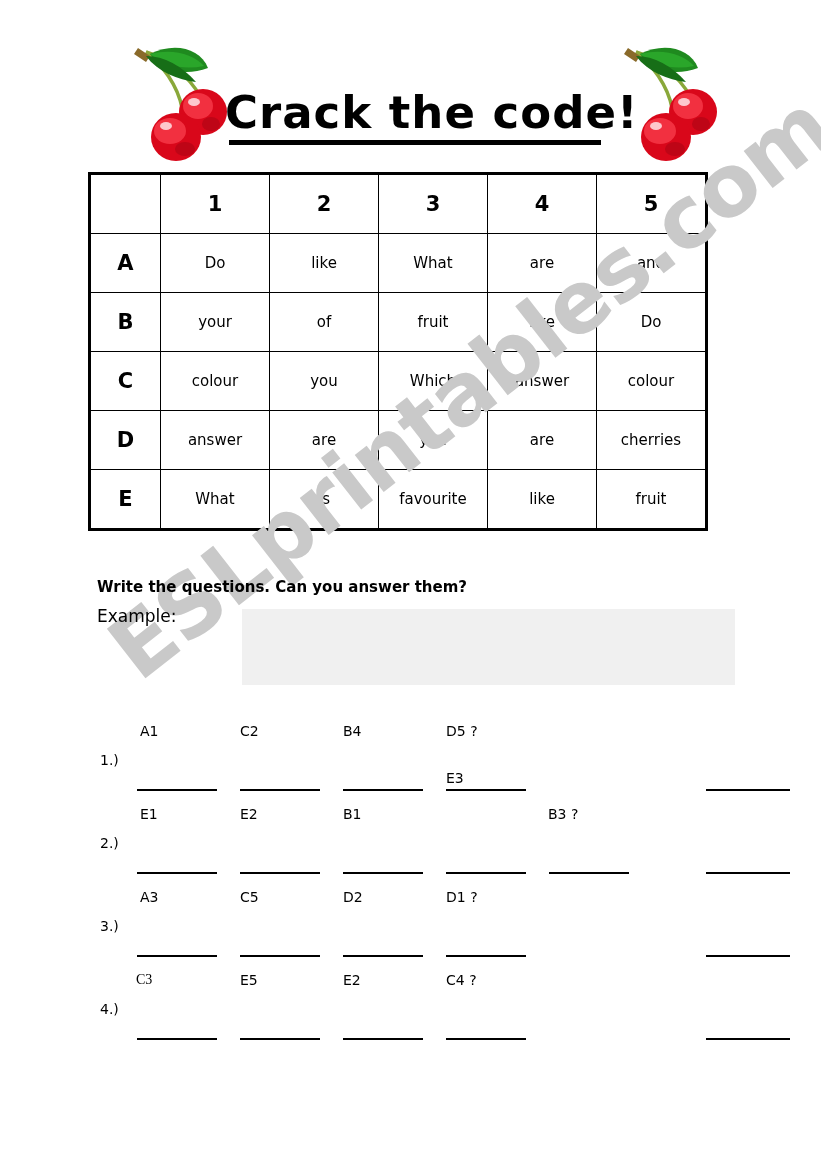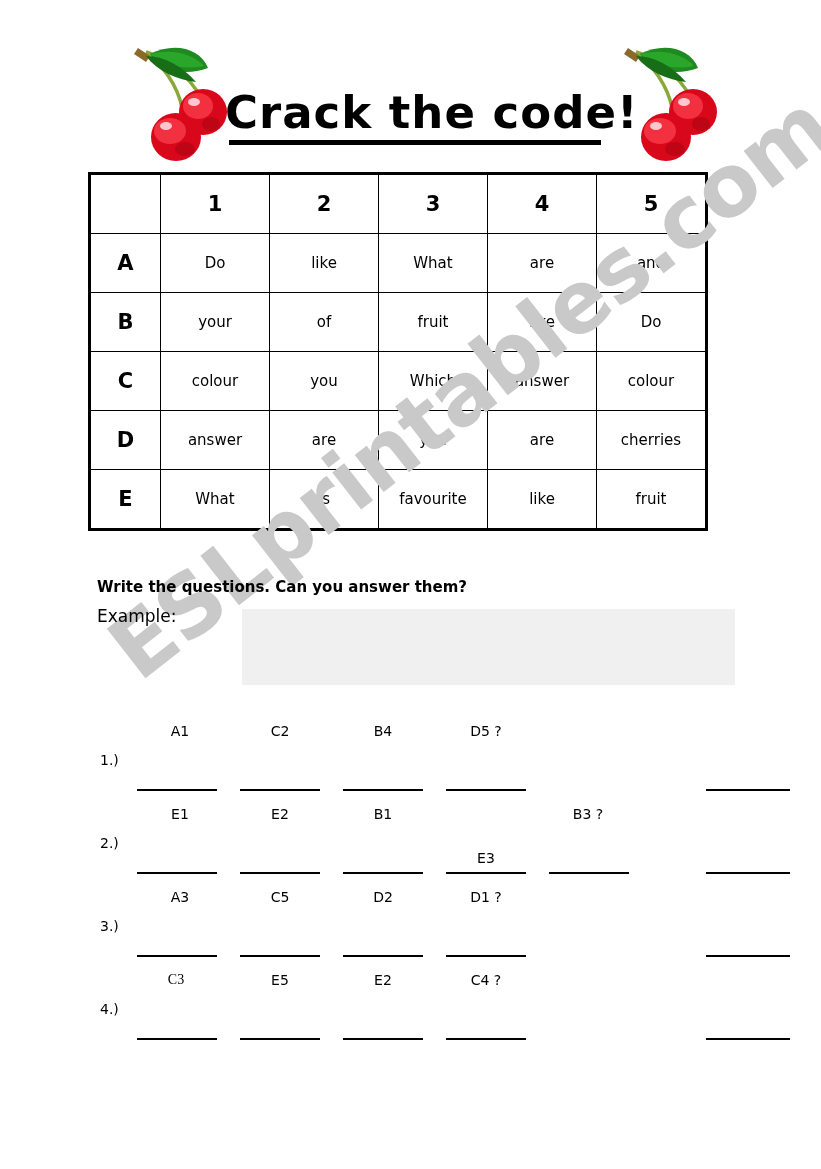--- a/index.html
+++ b/index.html
@@ -176,21 +176,21 @@
     height: 1169px;
     z-index: 6;
   }
   .ex-row-num {
     position: absolute;
     font-size: 14px;
   }
   .ex-row-code {
     position: absolute;
     font-size: 14px;
-    text-align: center;
+    text-align: left;
     white-space: nowrap;
   }
   .ans-line {
     position: absolute;
     height: 2px;
     background: #000;
   }
 </style>
 </head>
 <body>
@@ -326,21 +326,21 @@
     <div class="ex-row-code" style="left: 446px; top: 723px; width: 80px;">D5 ?</div>
     <div class="ans-line" style="left: 137px; top: 789px; width: 80px;"></div>
     <div class="ans-line" style="left: 240px; top: 789px; width: 80px;"></div>
     <div class="ans-line" style="left: 343px; top: 789px; width: 80px;"></div>
     <div class="ans-line" style="left: 446px; top: 789px; width: 80px;"></div>
     <div class="ans-line" style="left: 706px; top: 789px; width: 84px;"></div>
     <div class="ex-row-num" style="left: 100px; top: 835px;">2.)</div>
     <div class="ex-row-code" style="left: 140px; top: 806px; width: 80px;">E1</div>
     <div class="ex-row-code" style="left: 240px; top: 806px; width: 80px;">E2</div>
     <div class="ex-row-code" style="left: 343px; top: 806px; width: 80px;">B1</div>
-    <div class="ex-row-code" style="left: 446px; top: 850px; width: 80px;">E3</div>
+    <div class="ex-row-code" style="left: 446px; top: 770px; width: 80px;">E3</div>
     <div class="ex-row-code" style="left: 548px; top: 806px; width: 80px;">B3 ?</div>
     <div class="ans-line" style="left: 137px; top: 872px; width: 80px;"></div>
     <div class="ans-line" style="left: 240px; top: 872px; width: 80px;"></div>
     <div class="ans-line" style="left: 343px; top: 872px; width: 80px;"></div>
     <div class="ans-line" style="left: 446px; top: 872px; width: 80px;"></div>
     <div class="ans-line" style="left: 549px; top: 872px; width: 80px;"></div>
     <div class="ans-line" style="left: 706px; top: 872px; width: 84px;"></div>
     <div class="ex-row-num" style="left: 100px; top: 918px;">3.)</div>
     <div class="ex-row-code" style="left: 140px; top: 889px; width: 80px;">A3</div>
     <div class="ex-row-code" style="left: 240px; top: 889px; width: 80px;">C5</div>

